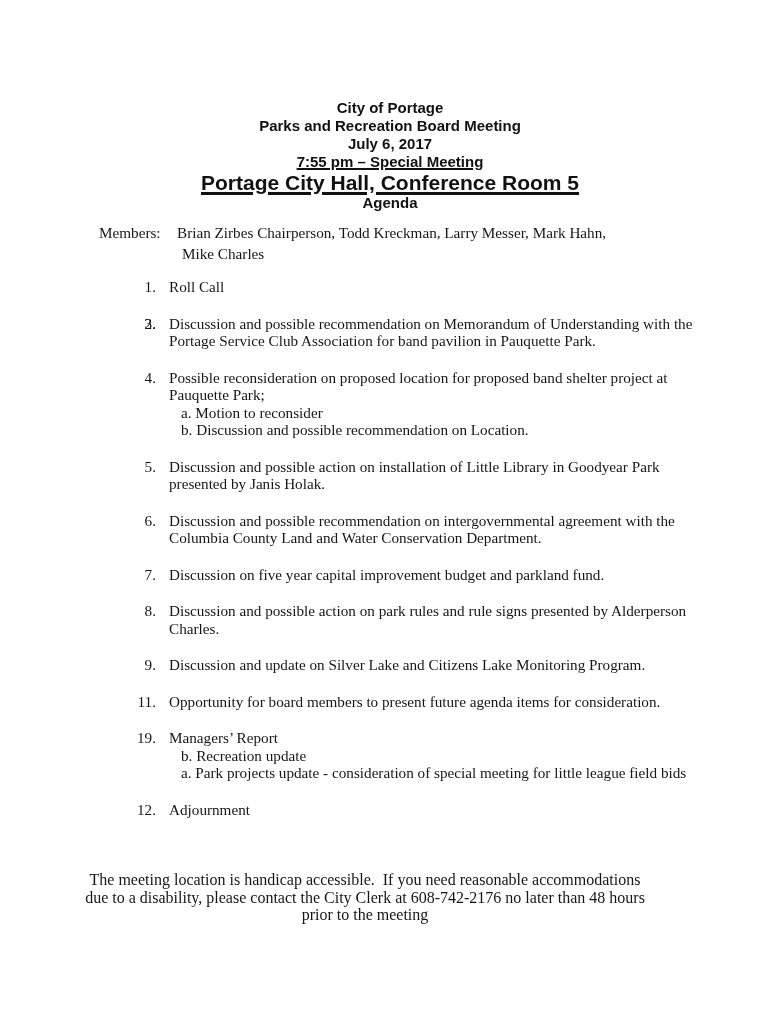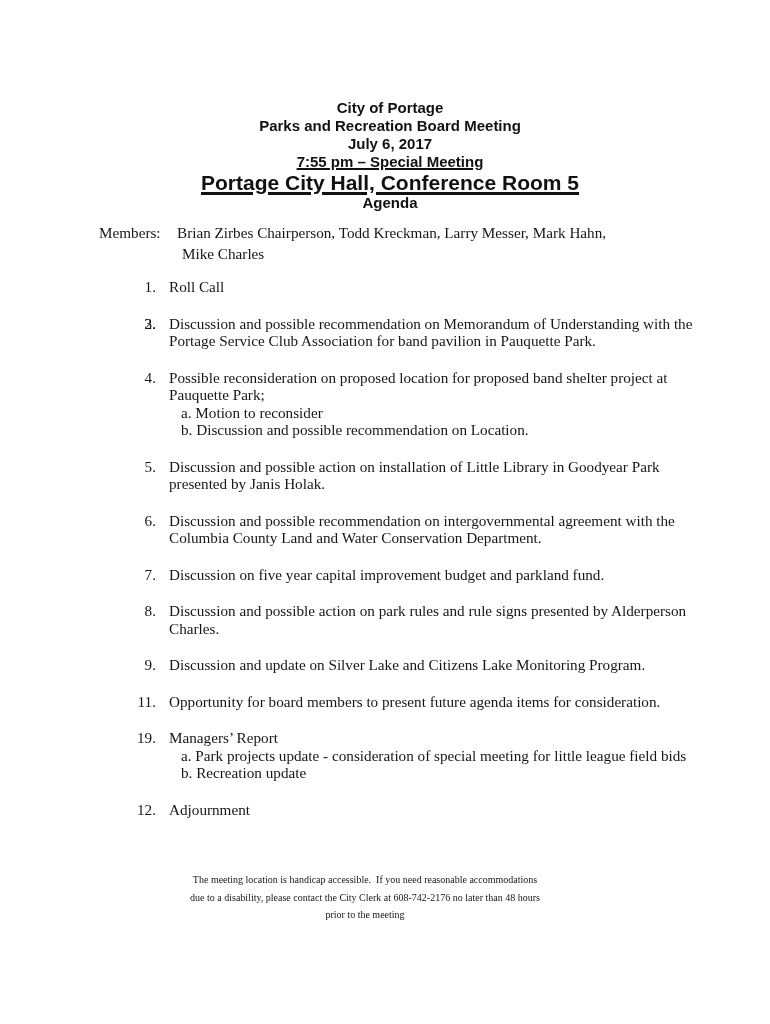--- a/index.html
+++ b/index.html
@@ -80,21 +80,21 @@
     margin-left: 12px;
     white-space: nowrap;
   }
 
   
   .footnote {
     position: absolute;
     top: 871px; left: 8px;
     width: 714px;
     text-align: center;
-    font-size: 10px;
+    font-size: 16px;
     line-height: 17.5px;
   }
   .footnote .fline { white-space: pre; }
 </style>
 </head>
 <body>
 
 <div class="page">
 
   <div class="doc-header">
@@ -163,22 +163,22 @@
     </div>
 
     <div class="item">
       <span class="num">11.</span>
       <span class="text">Opportunity for board members to present future agenda items for consideration.</span>
     </div>
 
     <div class="item">
       <span class="num">19.</span>
       <span class="text">Managers’ Report</span>
+      <div class="sub">b. Recreation update</div>
       <div class="sub">a. Park projects update - consideration of special meeting for little league field bids</div>
-      <div class="sub">b. Recreation update</div>
     </div>
 
     <div class="item">
       <span class="num">12.</span>
       <span class="text">Adjournment</span>
     </div>
 
   </div>
 
   <div class="footnote">

